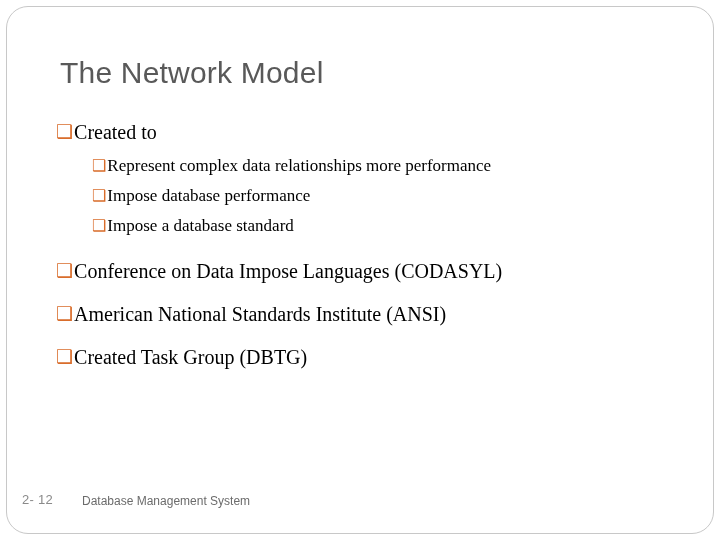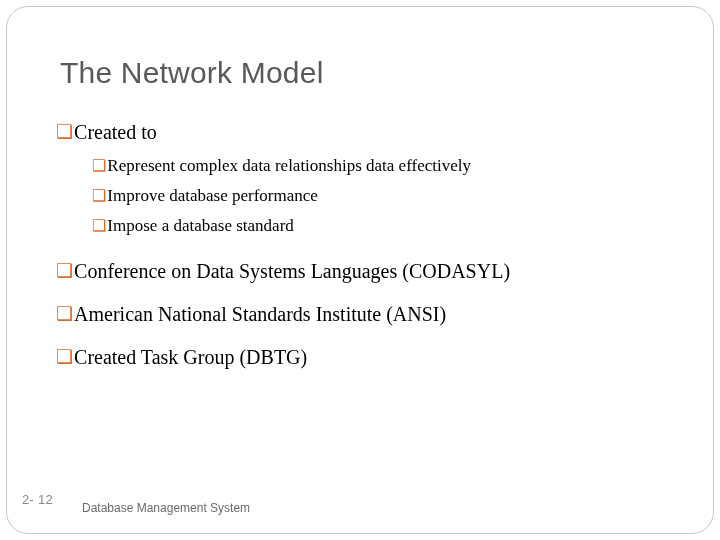--- a/index.html
+++ b/index.html
@@ -101,21 +101,20 @@
     font-size: 13px;
     color: #8a8a8a;
     letter-spacing: 0.3px;
   }
   .footer-text {
     position: absolute;
     left: 82px;
     top: 494px;
     font-size: 12px;
     color: #6b6b6b;
-    margin-top: 7px;
   }
 </style>
 </head>
 <body>
 
 <div class="slide">
 
   <div class="slide-frame"></div>
 
   <div class="title">The Network Model</div>
@@ -123,35 +122,35 @@
   <div class="content">
 
     <div class="bullet-l1">
       <span class="marker">❑</span>
       <span class="text">Created to</span>
     </div>
 
     <div class="sub-group">
       <div class="bullet-l2">
         <span class="marker">❑</span>
-        <span class="text">Represent complex data relationships data effectively</span>
+        <span class="text">Represent complex data relationships more performance</span>
       </div>
       <div class="bullet-l2">
         <span class="marker">❑</span>
-        <span class="text">Improve database performance</span>
+        <span class="text">Impose database performance</span>
       </div>
       <div class="bullet-l2">
         <span class="marker">❑</span>
         <span class="text">Impose a database standard</span>
       </div>
     </div>
 
     <div class="bullet-l1 gap-big">
       <span class="marker">❑</span>
-      <span class="text">Conference on Data Systems Languages (CODASYL)</span>
+      <span class="text">Conference on Data Impose Languages (CODASYL)</span>
     </div>
 
     <div class="bullet-l1 gap-mid">
       <span class="marker">❑</span>
       <span class="text">American National Standards Institute (ANSI)</span>
     </div>
 
     <div class="bullet-l1 gap-mid">
       <span class="marker">❑</span>
       <span class="text">Created Task Group (DBTG)</span>

